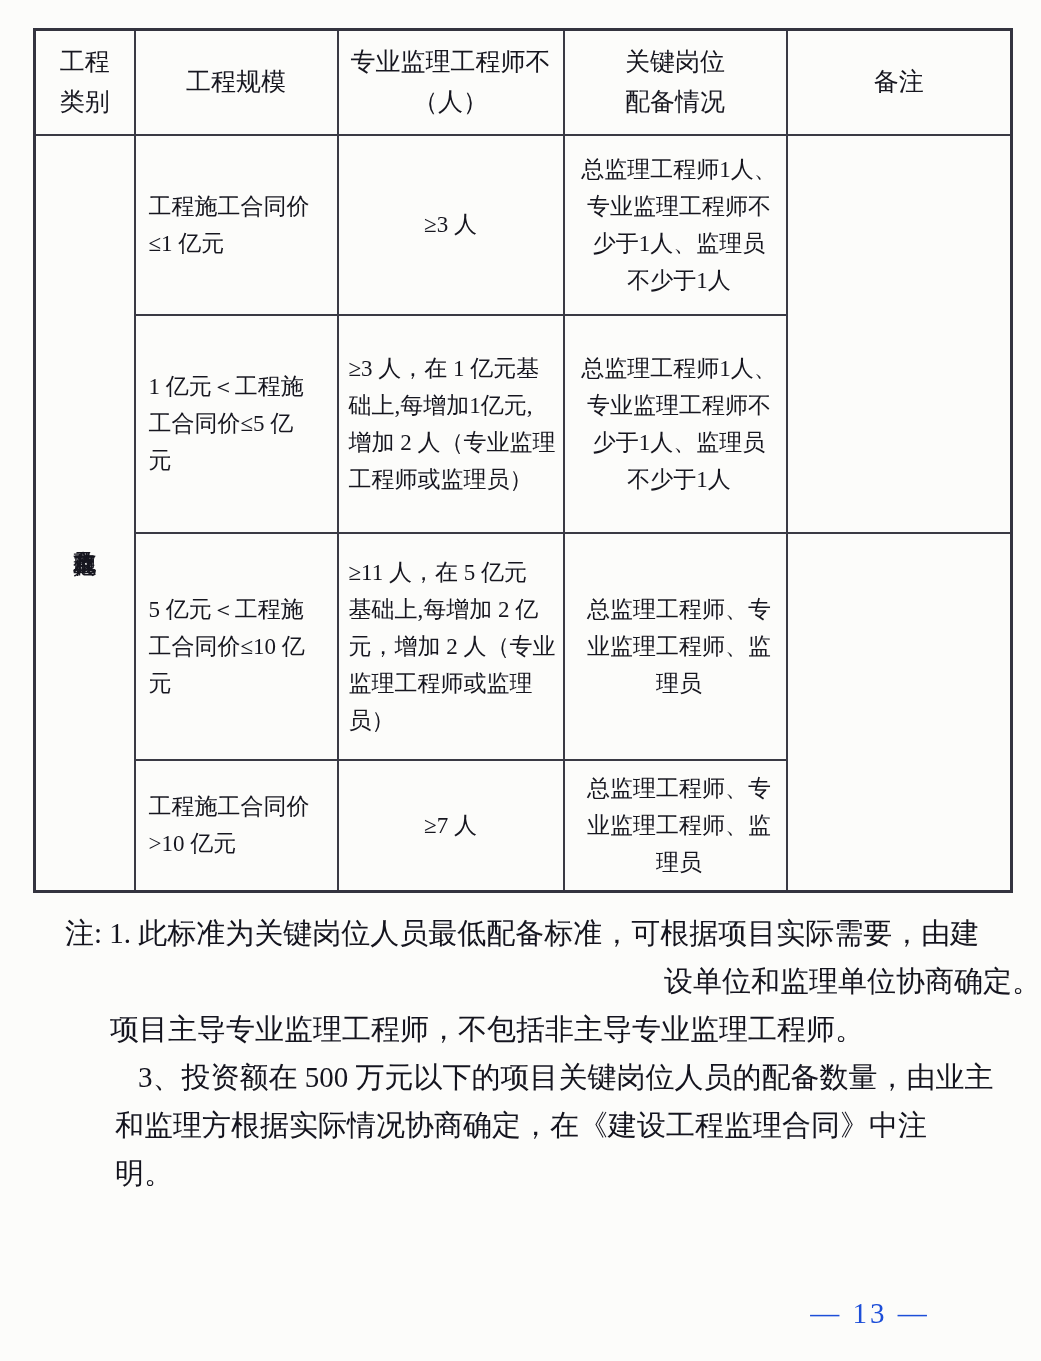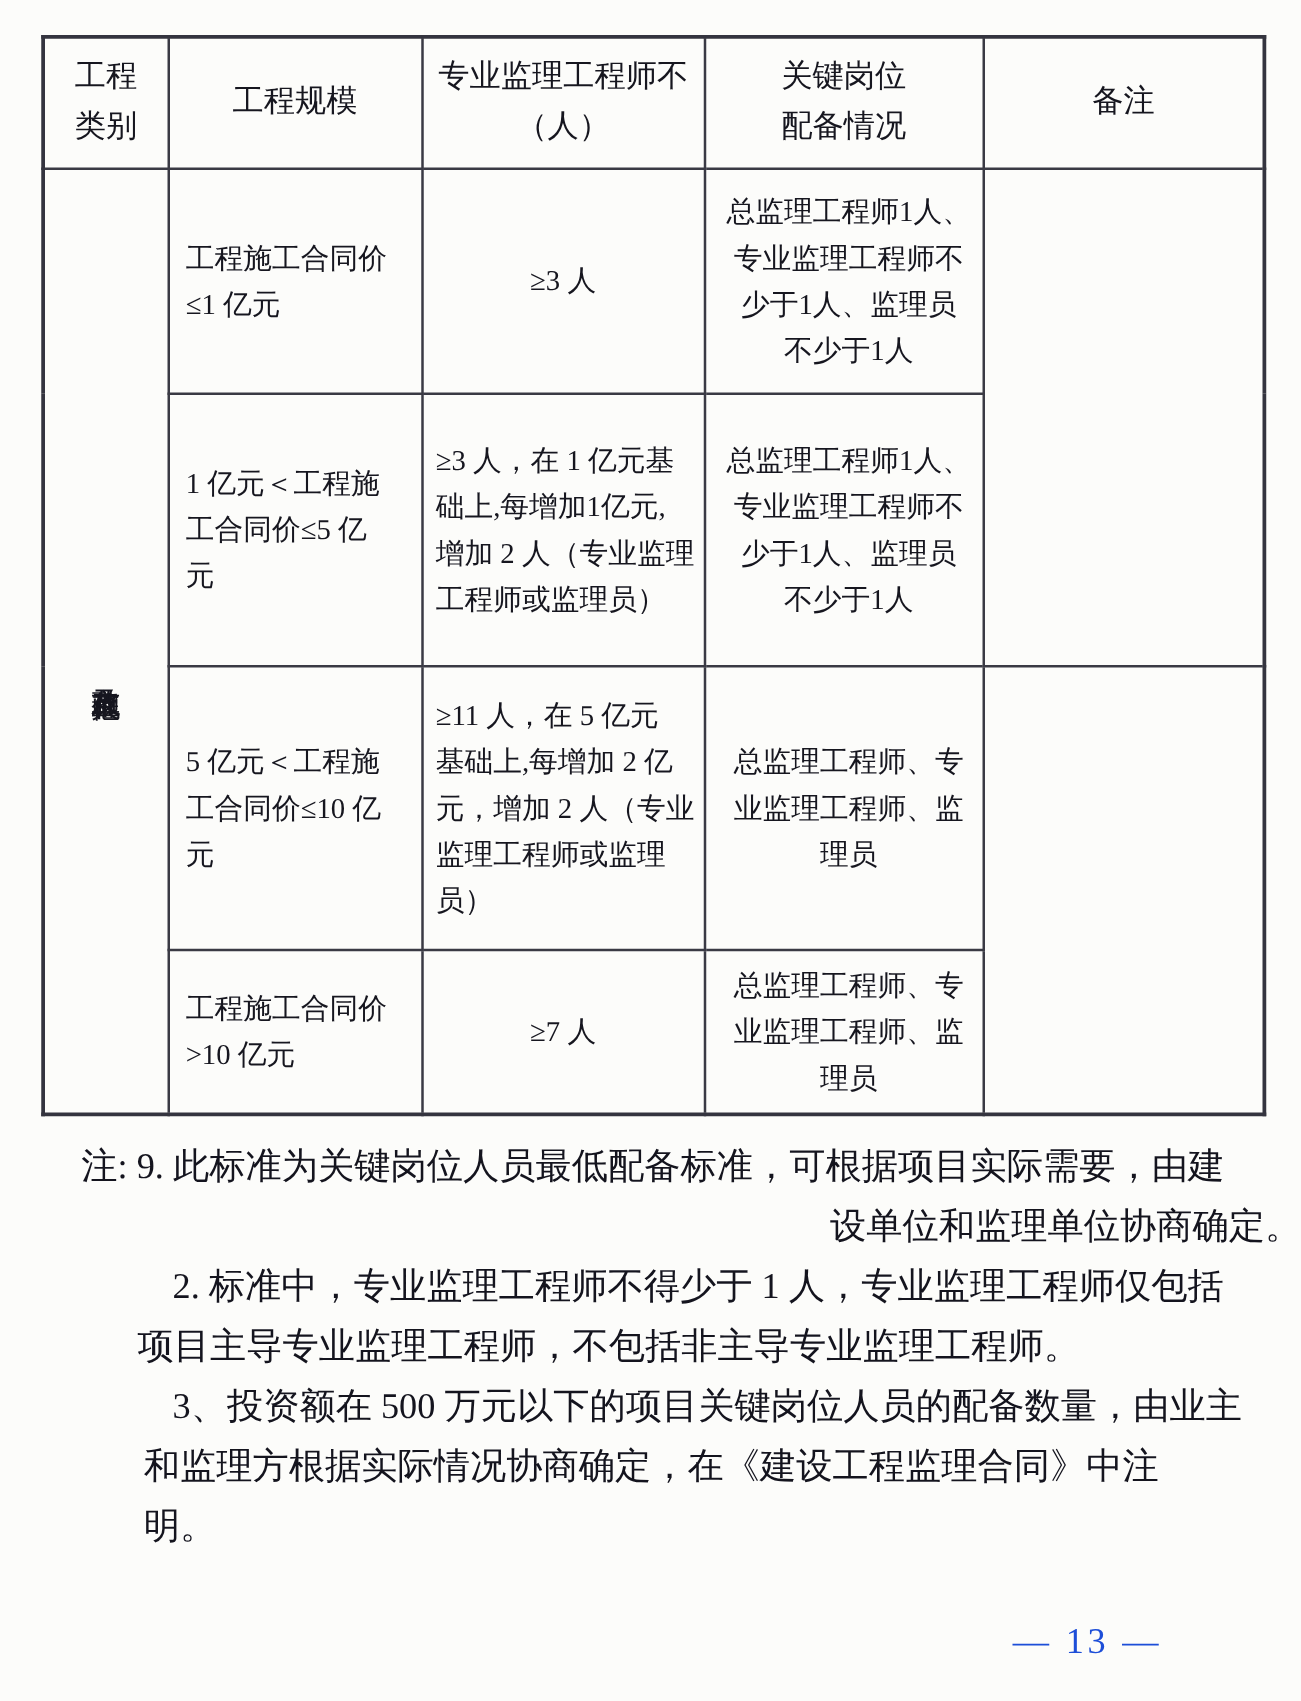--- a/index.html
+++ b/index.html
@@ -159,23 +159,22 @@
 &gt;10 亿元</td>
         <td class="center-cell">≥7 人</td>
         <td class="key-cell">总监理工程师、专
 业监理工程师、监
 理员</td>
       </tr>
     </tbody>
   </table>
 
   <div class="notes">
-    <div class="note-line pl-note">注: 9. 此标准为关键岗位人员最低配备标准，可根据项目实际需要，由建</div>
+    <div class="note-line pl-note">注: 1. 此标准为关键岗位人员最低配备标准，可根据项目实际需要，由建</div>
     <div class="note-line pl-cont1">设单位和监理单位协商确定。</div>
-    <div class="note-line pl-num">2. 标准中，专业监理工程师不得少于 1 人，专业监理工程师仅包括</div>
     <div class="note-line pl-cont2">项目主导专业监理工程师，不包括非主导专业监理工程师。</div>
     <div class="note-line pl-num">3、投资额在 500 万元以下的项目关键岗位人员的配备数量，由业主</div>
     <div class="note-line pl-cont3">和监理方根据实际情况协商确定，在《建设工程监理合同》中注</div>
     <div class="note-line pl-cont3">明。</div>
   </div>
 
   <div class="page-number">— 13 —</div>
 
 </div>
 

